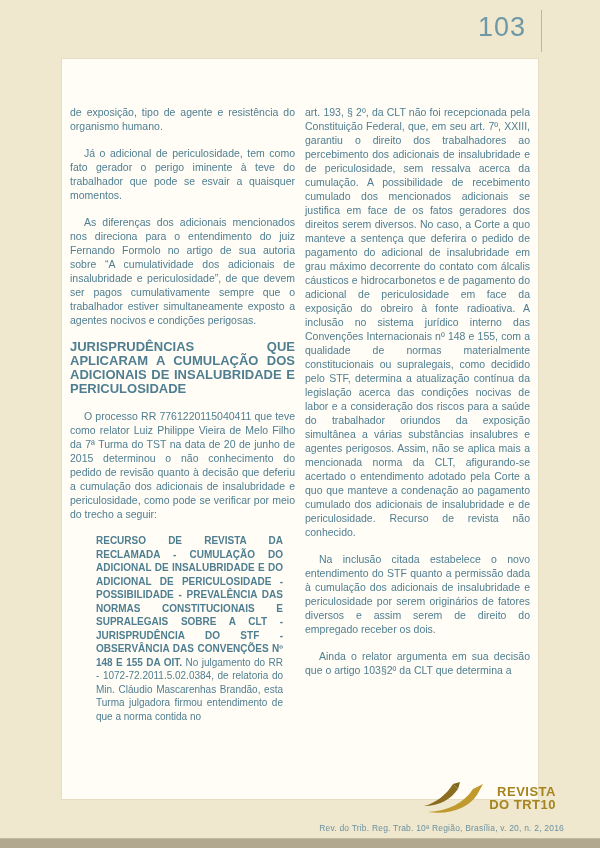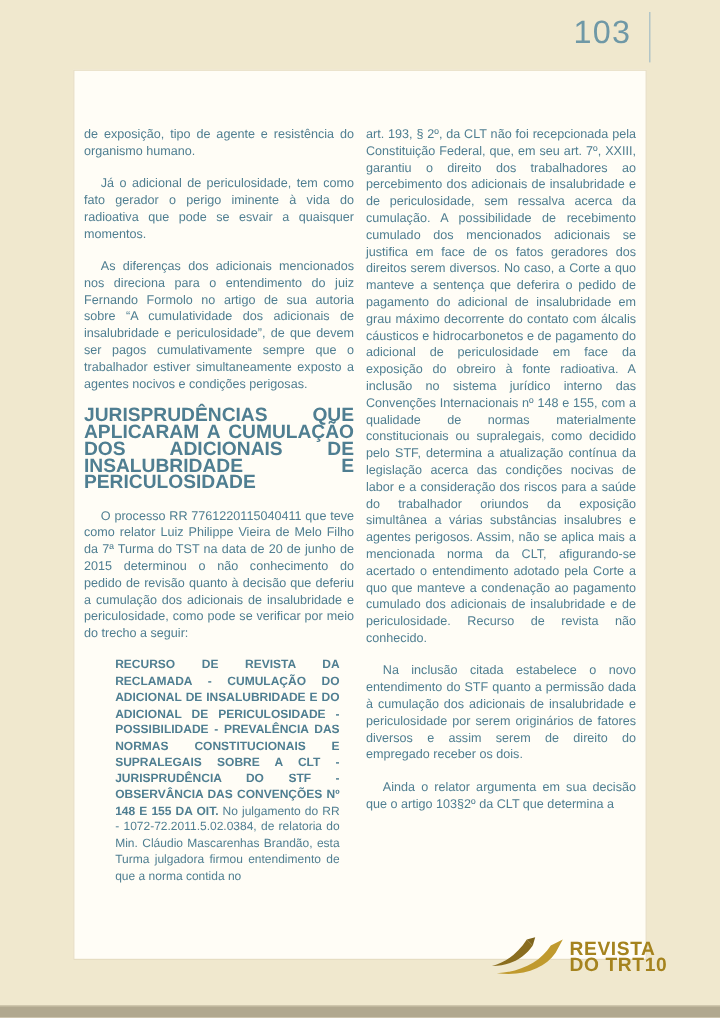--- a/index.html
+++ b/index.html
@@ -63,21 +63,21 @@
     word-break: normal;
   }
   .col p {
     margin: 0 0 13px 0;
   }
   .col p.ind {
     text-indent: 14px;
   }
   .heading {
     margin: 13px 0;
-    font-size: 16px;
+    font-size: 13px;
     line-height: 14px;
     font-weight: bold;
     text-align: justify;
     color: #4f7e91;
   }
   .quote {
     margin: 0 12px 13px 26px;
     font-size: 10px;
     line-height: 13.5px;
     text-align: justify;
@@ -90,23 +90,24 @@
     position: absolute;
     right: 44px;
     bottom: 28px;
     display: flex;
     align-items: center;
     gap: 5px;
   }
   .logo-text {
     color: #a5831e;
     font-weight: bold;
-    font-size: 16px;
+    font-size: 13px;
     line-height: 13px;
     letter-spacing: 0.5px;
+    text-align: right;
   }
   
   .footer {
     position: absolute;
     right: 36px;
     bottom: 15px;
     font-size: 8.5px;
     color: #6a91a0;
     letter-spacing: 0.2px;
   }
@@ -125,21 +126,21 @@
 
 <div class="page">
 
   <span class="pagenum">103</span>
   <span class="pagenum-rule"></span>
 
   <div class="sheet">
 
     <div class="col">
       <p>de exposição, tipo de agente e resistência do organismo humano.</p>
-      <p class="ind">Já o adicional de periculosidade, tem como fato gerador o perigo iminente à vida do radioativa que pode se esvair a quaisquer momentos.</p>
+      <p class="ind">Já o adicional de periculosidade, tem como fato gerador o perigo iminente à teve do trabalhador que pode se esvair a quaisquer momentos.</p>
       <p class="ind">As diferenças dos adicionais mencionados nos direciona para o entendimento do juiz Fernando Formolo no artigo de sua autoria sobre “A cumulatividade dos adicionais de insalubridade e periculosidade”, de que devem ser pagos cumulativamente sempre que o trabalhador estiver simultaneamente exposto a agentes nocivos e condições perigosas.</p>
       <h3 class="heading">JURISPRUDÊNCIAS QUE APLICARAM A CUMULAÇÃO DOS ADICIONAIS DE INSALUBRIDADE E PERICULOSIDADE</h3>
       <p class="ind">O processo RR 7761220115040411 que teve como relator Luiz Philippe Vieira de Melo Filho da 7ª Turma do TST na data de 20 de junho de 2015 determinou o não conhecimento do pedido de revisão quanto à decisão que deferiu a cumulação dos adicionais de insalubridade e periculosidade, como pode se verificar por meio do trecho a seguir:</p>
       <div class="quote"><span class="qb">RECURSO DE REVISTA DA RECLAMADA - CUMULAÇÃO DO ADICIONAL DE INSALUBRIDADE E DO ADICIONAL DE PERICULOSIDADE - POSSIBILIDADE - PREVALÊNCIA DAS NORMAS CONSTITUCIONAIS E SUPRALEGAIS SOBRE A CLT - JURISPRUDÊNCIA DO STF - OBSERVÂNCIA DAS CONVENÇÕES Nº 148 E 155 DA OIT.</span><span> No julgamento do RR - 1072-72.2011.5.02.0384, de relatoria do Min. Cláudio Mascarenhas Brandão, esta Turma julgadora firmou entendimento de que a norma contida no</span></div>
     </div>
 
     <div class="col">
       <p>art. 193, § 2º, da CLT não foi recepcionada pela Constituição Federal, que, em seu art. 7º, XXIII, garantiu o direito dos trabalhadores ao percebimento dos adicionais de insalubridade e de periculosidade, sem ressalva acerca da cumulação. A possibilidade de recebimento cumulado dos mencionados adicionais se justifica em face de os fatos geradores dos direitos serem diversos. No caso, a Corte a quo manteve a sentença que deferira o pedido de pagamento do adicional de insalubridade em grau máximo decorrente do contato com álcalis cáusticos e hidrocarbonetos e de pagamento do adicional de periculosidade em face da exposição do obreiro à fonte radioativa. A inclusão no sistema jurídico interno das Convenções Internacionais nº 148 e 155, com a qualidade de normas materialmente constitucionais ou supralegais, como decidido pelo STF, determina a atualização contínua da legislação acerca das condições nocivas de labor e a consideração dos riscos para a saúde do trabalhador oriundos da exposição simultânea a várias substâncias insalubres e agentes perigosos. Assim, não se aplica mais a mencionada norma da CLT, afigurando-se acertado o entendimento adotado pela Corte a quo que manteve a condenação ao pagamento cumulado dos adicionais de insalubridade e de periculosidade. Recurso de revista não conhecido.</p>
       <p class="ind">Na inclusão citada estabelece o novo entendimento do STF quanto a permissão dada à cumulação dos adicionais de insalubridade e periculosidade por serem originários de fatores diversos e assim serem de direito do empregado receber os dois.</p>
       <p class="ind">Ainda o relator argumenta em sua decisão que o artigo 103§2º da CLT que determina a</p>
@@ -154,16 +155,17 @@
         <path d="M6 36 C26 35 42 27 51 13 L61 8 L55 19 C46 32 28 39 6 36 Z" fill="#c09a2e"></path>
         <path d="M31 8 L38 6 L36 13 Z" fill="#7e641c"></path>
       </svg>
     </span>
     <div class="logo-text">
       <div>REVISTA</div>
       <div>DO TRT10</div>
     </div>
   </div>
 
+  <div class="footer">Rev. do Trib. Reg. Trab. 10ª Região, Brasília, v. 20, n. 2, 2016</div>
 
   <div class="bottom-strip"></div>
 
 </div>
 
 </body></html>

